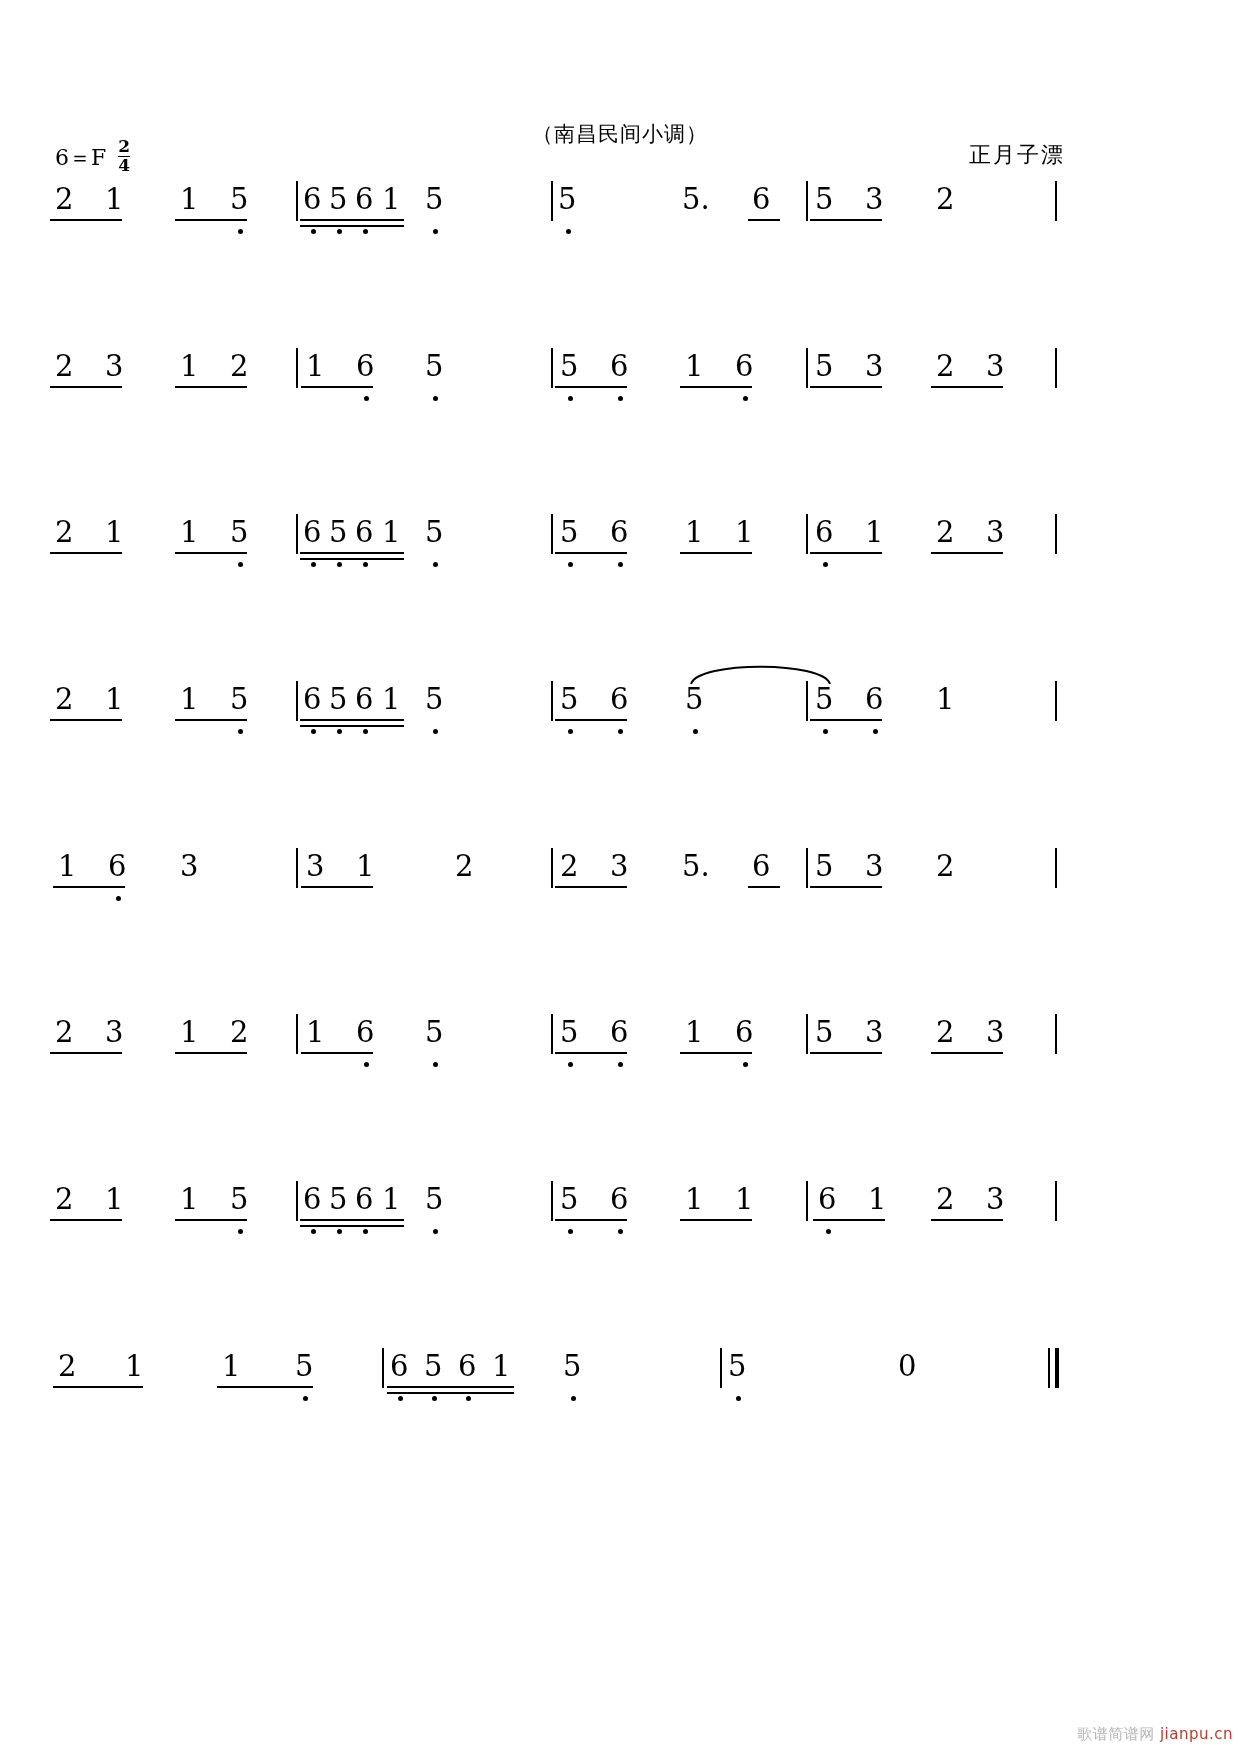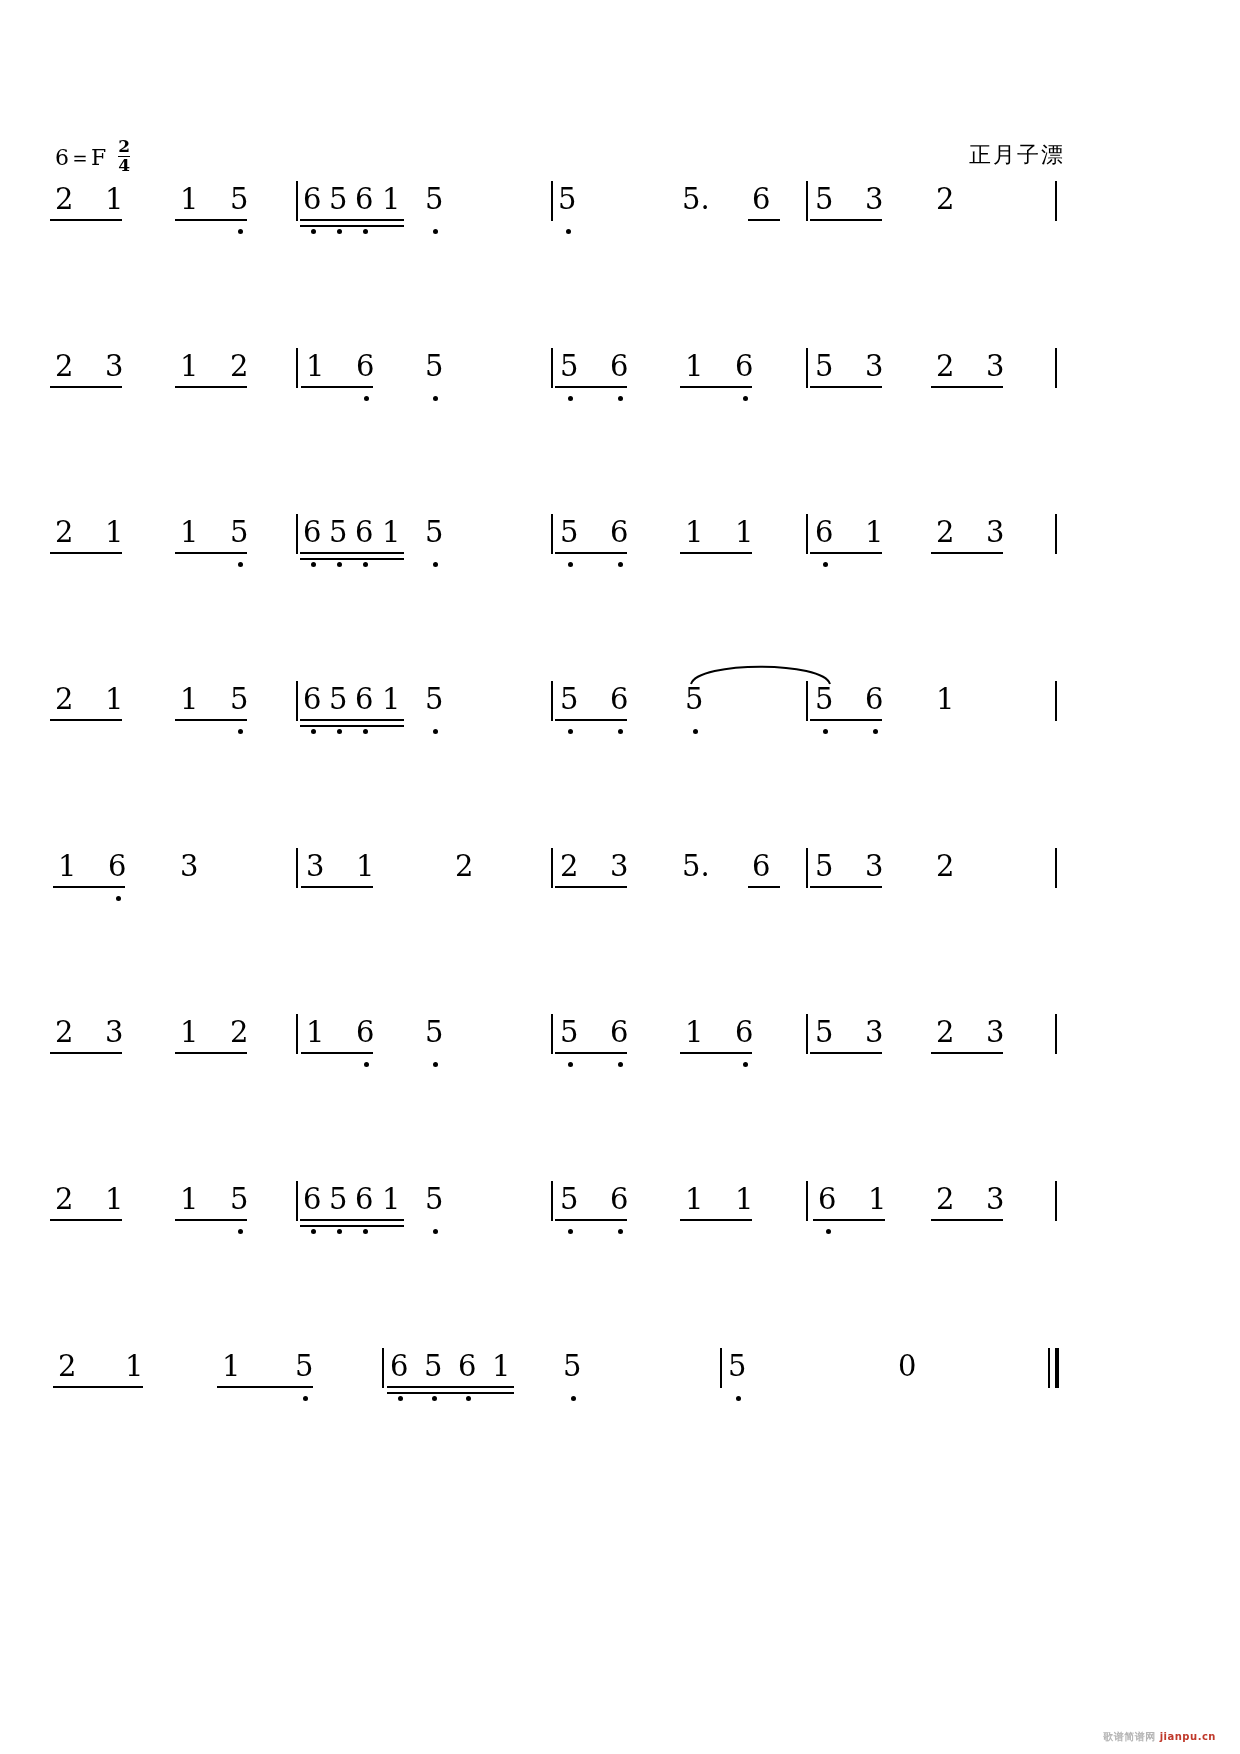--- a/index.html
+++ b/index.html
@@ -124,35 +124,35 @@
     border-left: 2.2px solid #000;
   }
   .endbar i.b2 { left: 7px; border-left-width: 4.5px; }
   
   .tie {
     position: absolute;
   }
   .tie svg { display:block; }
   .watermark {
     position: absolute;
-    right: 24px;
+    right: 7px;
     bottom: 10px;
     font-family: "DejaVu Sans", sans-serif;
-    font-size: 10px;
+    font-size: 15px;
     color: #b5b5b5;
     letter-spacing: 0.5px;
-    font-weight: bold;
   }
   .watermark .red { color: #c0392b; }
 </style>
 </head>
 <body>
 
 <div class="sheet">
 
+  <div class="subtitle">（南昌民间小调）</div>
   <div class="credit">正月子漂</div>
 
   <div class="keysig">
     <span>6＝F</span>
     <span class="meter">
       <span class="num">2</span>
       <span class="den">4</span>
     </span>
   </div>
 

